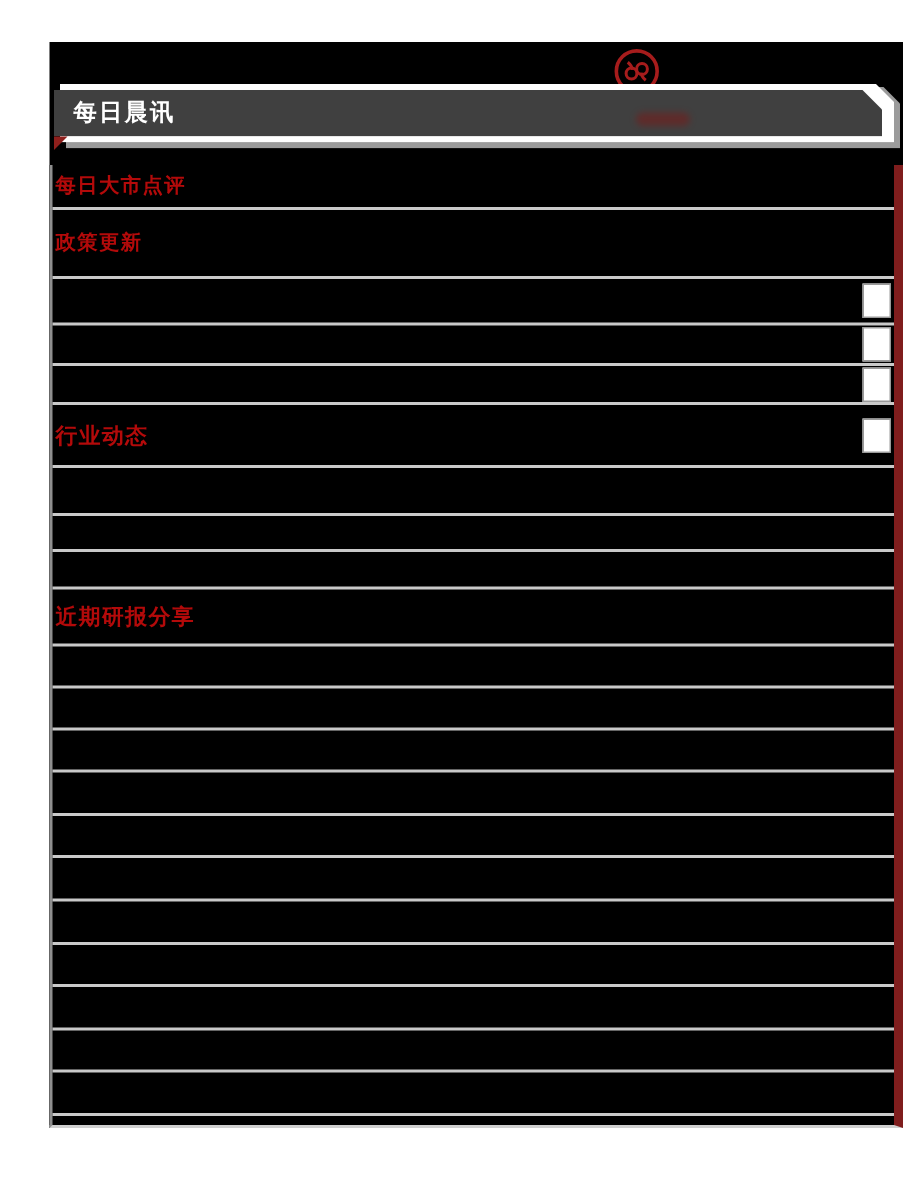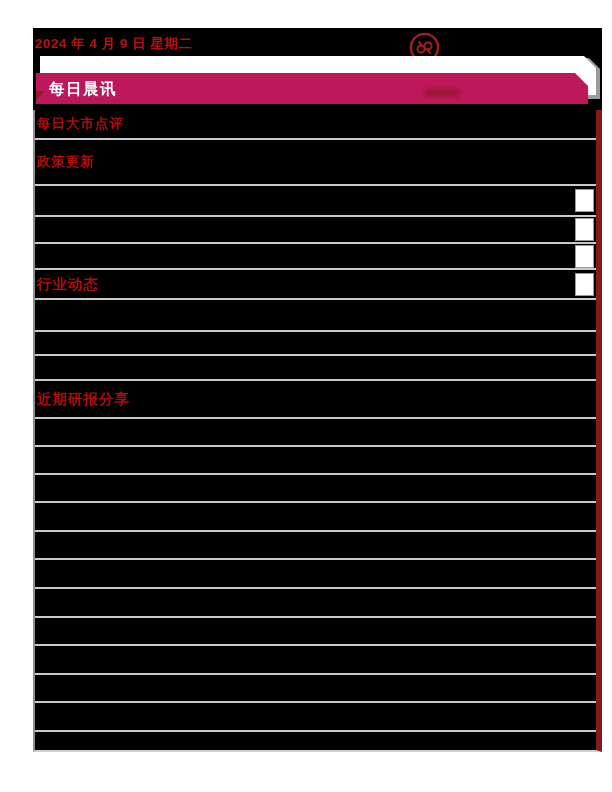--- a/index.html
+++ b/index.html
@@ -57,23 +57,23 @@
     background: #9b9b9b;
     clip-path: polygon(0 0, calc(100% - 11px) 0, 100% 11px, 100% 100%, 0 100%);
   }
   .layer-white {
     left: 4px; top: -4px;
     width: 556px; height: 39px;
     background: #ffffff;
     clip-path: polygon(0 0, calc(100% - 12px) 0, 100% 12px, 100% 100%, 0 100%);
   }
   .layer-red {
-    left: 0; top: 13px;
+    left: 0; top: 0;
     width: 552px; height: 31px;
-    background: #be185d;
+    background: #404040;
     clip-path: polygon(0 0, calc(100% - 13px) 0, 100% 13px, 100% 100%, 0 100%);
   }
   .banner-title {
     color: #ffffff;
     font-weight: bold;
     font-size: 15.5px;
     line-height: 31px;
     padding-left: 13px;
     letter-spacing: 1.5px;
     white-space: nowrap;
@@ -135,21 +135,20 @@
     flex: none;
     margin-left: auto;
   }
 </style>
 </head>
 <body>
 
 <div class="page">
   <div class="content-box">
 
-    <div class="date-line">2024 年 4 月 9 日 星期二</div>
 
     <div class="logo">
       <svg width="31" height="31" viewBox="0 0 31 31" xmlns="http://www.w3.org/2000/svg">
         <circle cx="15.5" cy="15.5" r="13.6" fill="none" stroke="#a61c1c" stroke-width="2.4"></circle>
         <circle cx="12" cy="17" r="3.6" fill="none" stroke="#a61c1c" stroke-width="2"></circle>
         <circle cx="19" cy="14" r="3.6" fill="none" stroke="#a61c1c" stroke-width="2"></circle>
         <path d="M9.5 9.5 Q12.5 12 12.6 14.6" fill="none" stroke="#a61c1c" stroke-width="2"></path>
         <path d="M21.5 21.5 Q18.5 19 18.4 16.4" fill="none" stroke="#a61c1c" stroke-width="2"></path>
       </svg>
     </div>
@@ -173,21 +172,21 @@
       </div>
       <div class="row" style="height:31px">
         <span class="wbox"></span>
       </div>
       <div class="row" style="height:27px">
         <span class="wbox"></span>
       </div>
       <div class="row" style="height:26px">
         <span class="wbox"></span>
       </div>
-      <div class="row" style="height:30px">
+      <div class="row" style="height:42px">
         <span class="sec-label lg">行业动态</span>
         <span class="wbox"></span>
       </div>
       <div class="row" style="height:32px"></div>
       <div class="row" style="height:24px"></div>
       <div class="row" style="height:25px"></div>
       <div class="row" style="height:38px">
         <span class="sec-label lg">近期研报分享</span>
       </div>
       <div class="row" style="height:28px"></div>

